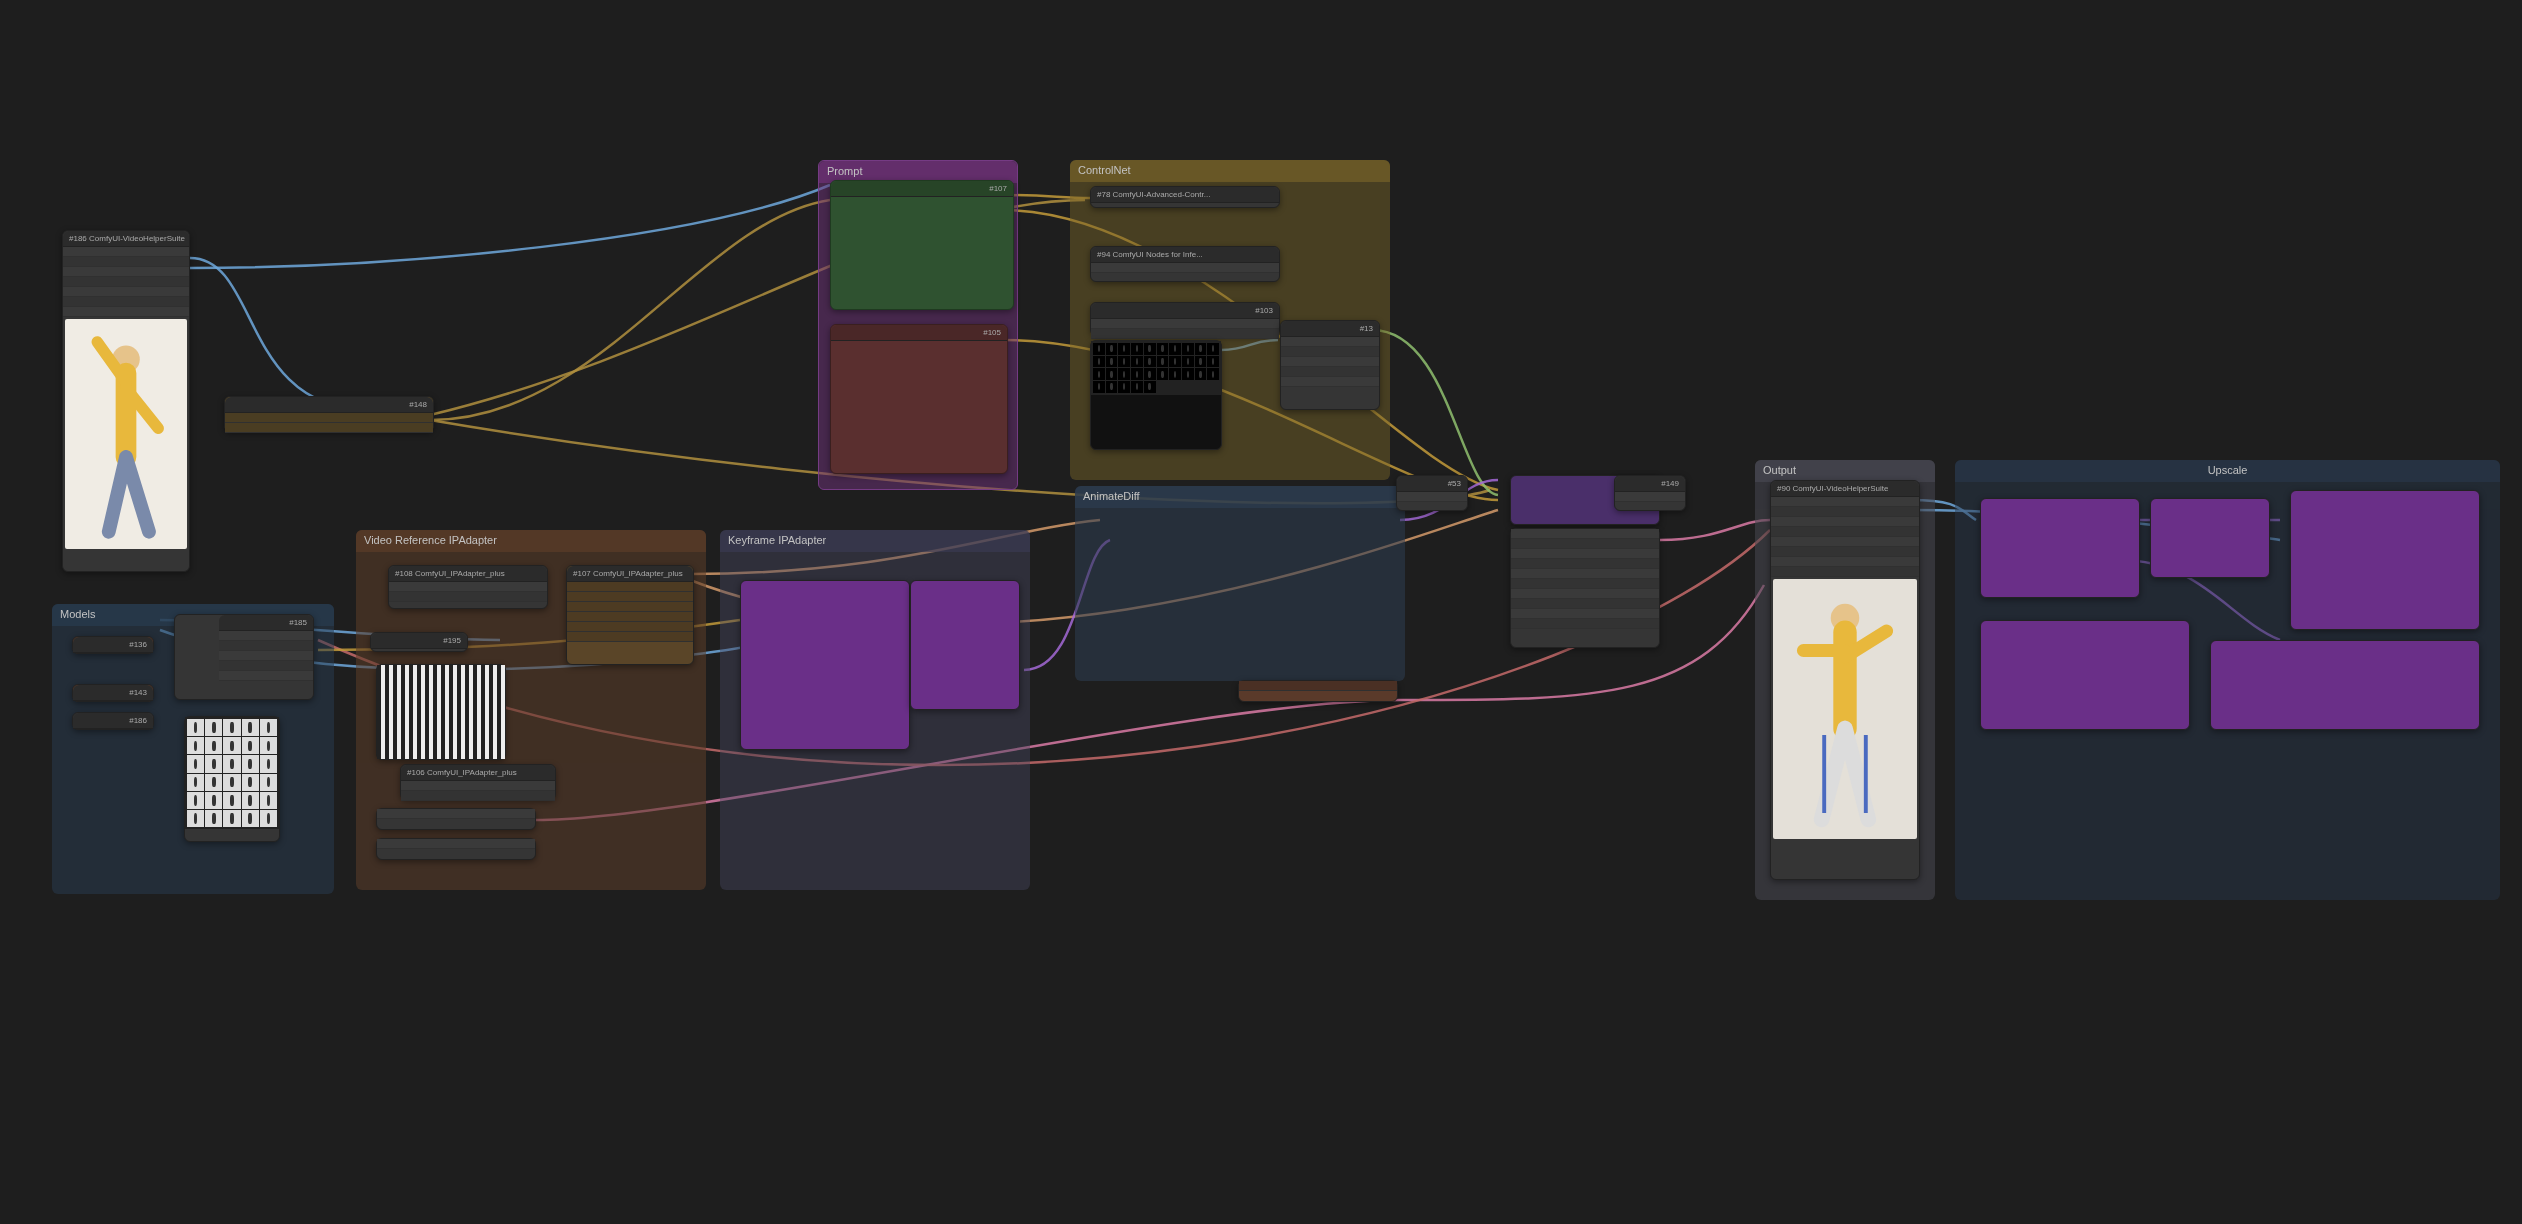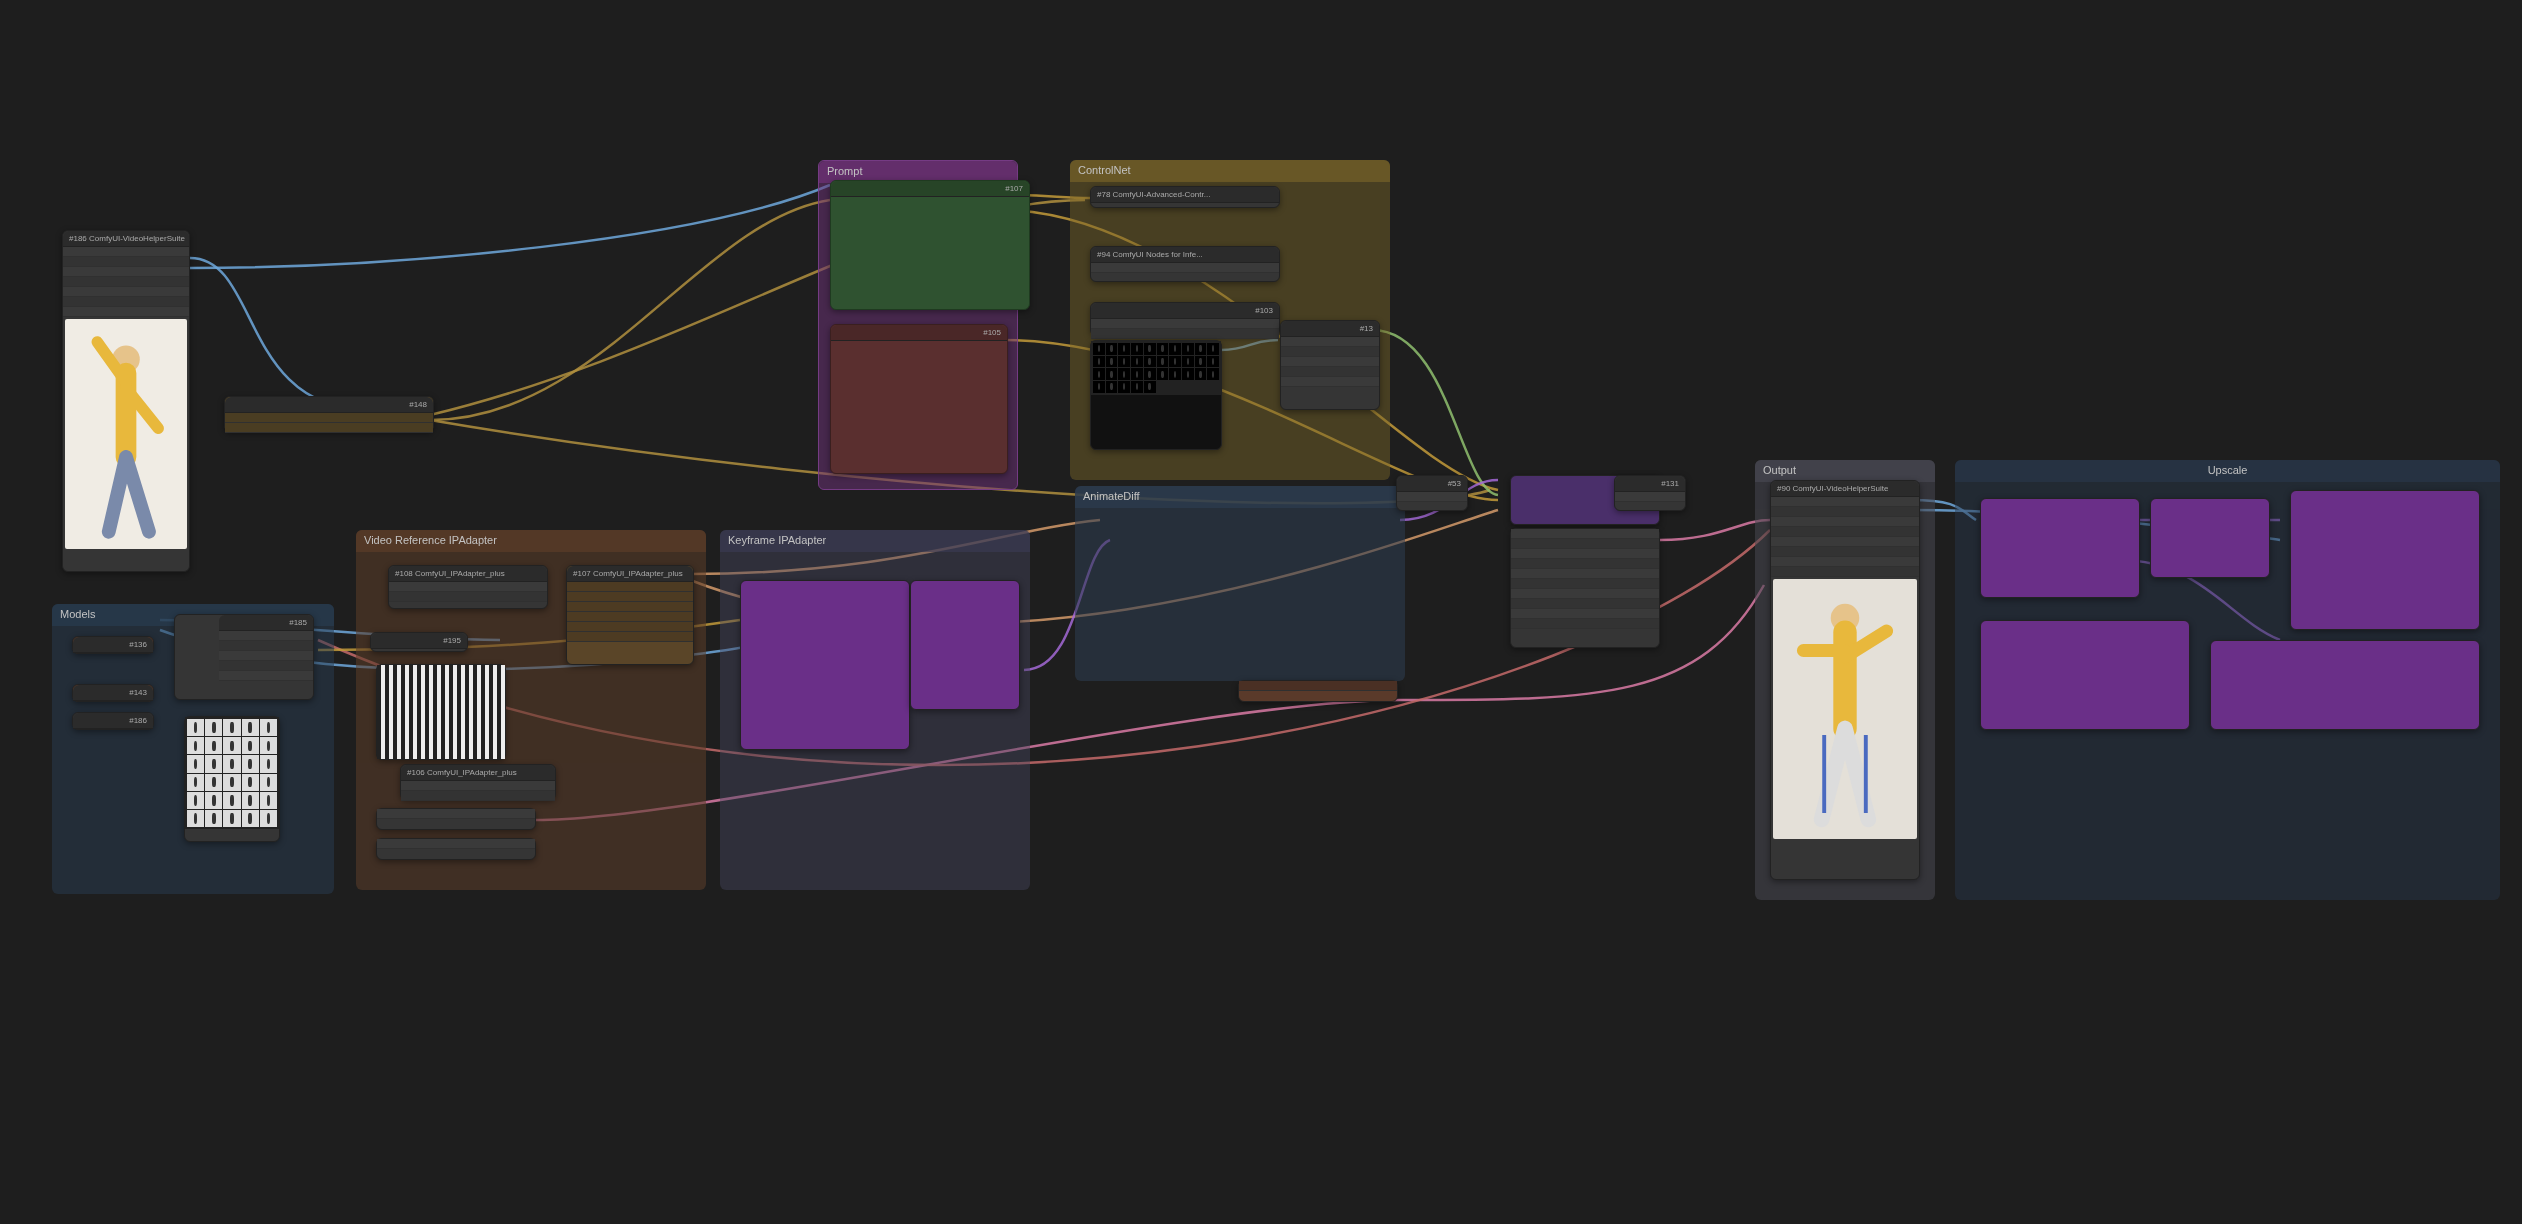--- a/index.html
+++ b/index.html
@@ -301,21 +301,21 @@
 </div>
 <div class="node" style="left:376px; top:838px; width:160px; height:22px;">
   <div class="node-slot"></div>
 </div>
 
 <div class="node" style="left:740px; top:580px; width:170px; height:170px; background:#6a2f88;">
 </div>
 <div class="node" style="left:910px; top:580px; width:110px; height:130px; background:#6a2f88;">
 </div>
 
-<div class="node" style="left:830px; top:180px; width:200px; height:130px; background:#2f5230; border:1px solid #1f3a20;">
+<div class="node" style="left:830px; top:180px; width:184px; height:130px; background:#2f5230; border:1px solid #1f3a20;">
   <div class="node-title" style="text-align:right; background:#274427;">#107</div>
   <div style="height:106px; background:#2f5230;"></div>
 </div>
 <div class="node" style="left:830px; top:324px; width:178px; height:150px; background:#5a2f2f; border:1px solid #3a1f1f;">
   <div class="node-title" style="text-align:right; background:#4a2727;">#105</div>
   <div style="height:126px; background:#5a2f2f;"></div>
 </div>
 
 <div class="node" style="left:1090px; top:186px; width:190px; height:22px;">
   <div class="node-title">#78 ComfyUI-Advanced-Contr...</div>
@@ -383,21 +383,21 @@
   <div class="node-slot" style="background:#4a3024;"></div>
 </div>
 
 <div class="node" style="left:1396px; top:475px; width:72px; height:36px;">
   <div class="node-title" style="text-align:right;">#53</div>
   <div class="node-slot"></div>
 </div>
 <div class="node" style="left:1510px; top:475px; width:150px; height:50px; background:#4a2f6a;">
 </div>
 <div class="node" style="left:1614px; top:475px; width:72px; height:36px;">
-  <div class="node-title" style="text-align:right;">#131</div>
+  <div class="node-title" style="text-align:right;">#149</div>
   <div class="node-slot"></div>
 </div>
 <div class="node" style="left:1510px; top:528px; width:150px; height:120px;">
   <div class="node-slot"></div>
       <div class="node-slot alt"></div>
       <div class="node-slot"></div>
       <div class="node-slot alt"></div>
   <div class="node-slot"></div>
       <div class="node-slot alt"></div>
       <div class="node-slot"></div>

